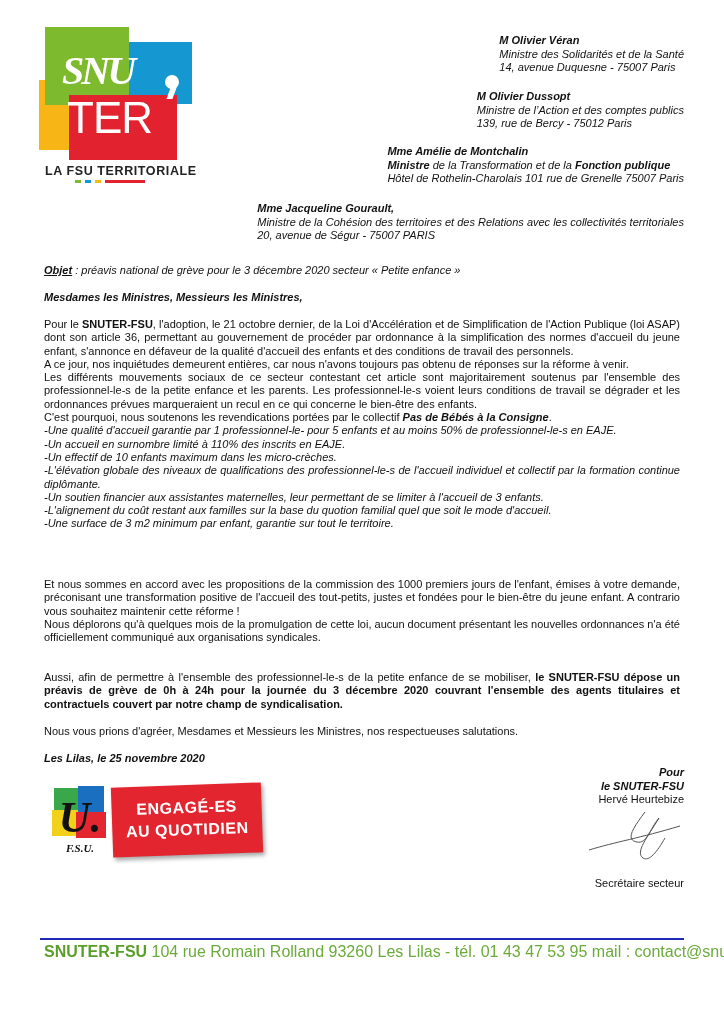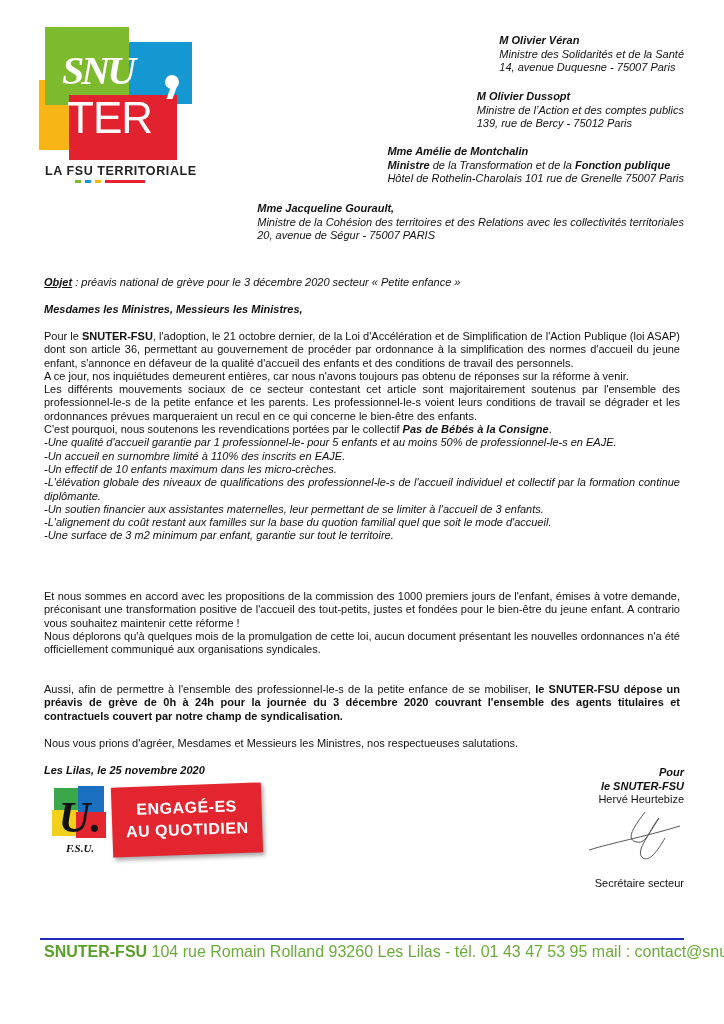--- a/index.html
+++ b/index.html
@@ -23,21 +23,21 @@
   .fsu-terr { position: absolute; left: 0; top: 137px; font-weight: bold; font-size: 12.5px;
               color: #222; letter-spacing: 0.6px; white-space: nowrap; }
   .underline-dots { position: absolute; left: 30px; top: 153px; height: 3px; }
   .ud { position: absolute; top: 0; height: 3px; }
 
   
   .recip { right: 40px; font-size: 11px; line-height: 13.5px; font-style: italic; }
   .recip .nm { font-weight: bold; }
 
   
-  .body { left: 44px; width: 636px; font-size: 11px; line-height: 13.3px; text-align: justify; margin-top: 12px; }
+  .body { left: 44px; width: 636px; font-size: 11px; line-height: 13.3px; text-align: justify; }
   .body p { margin: 0; }
   .obj-label { font-weight: bold; font-style: italic; text-decoration: underline; }
   .it { font-style: italic; }
   .b { font-weight: bold; }
   .bi { font-weight: bold; font-style: italic; }
 
   
   #fsu-logo { left: 50px; top: 784px; width: 60px; height: 72px; }
   #engage { left: 112px; top: 785px; width: 150px; height: 70px; background: #e32530;
             transform: rotate(-2deg); box-shadow: 2px 3px 4px rgba(0,0,0,0.35); }

